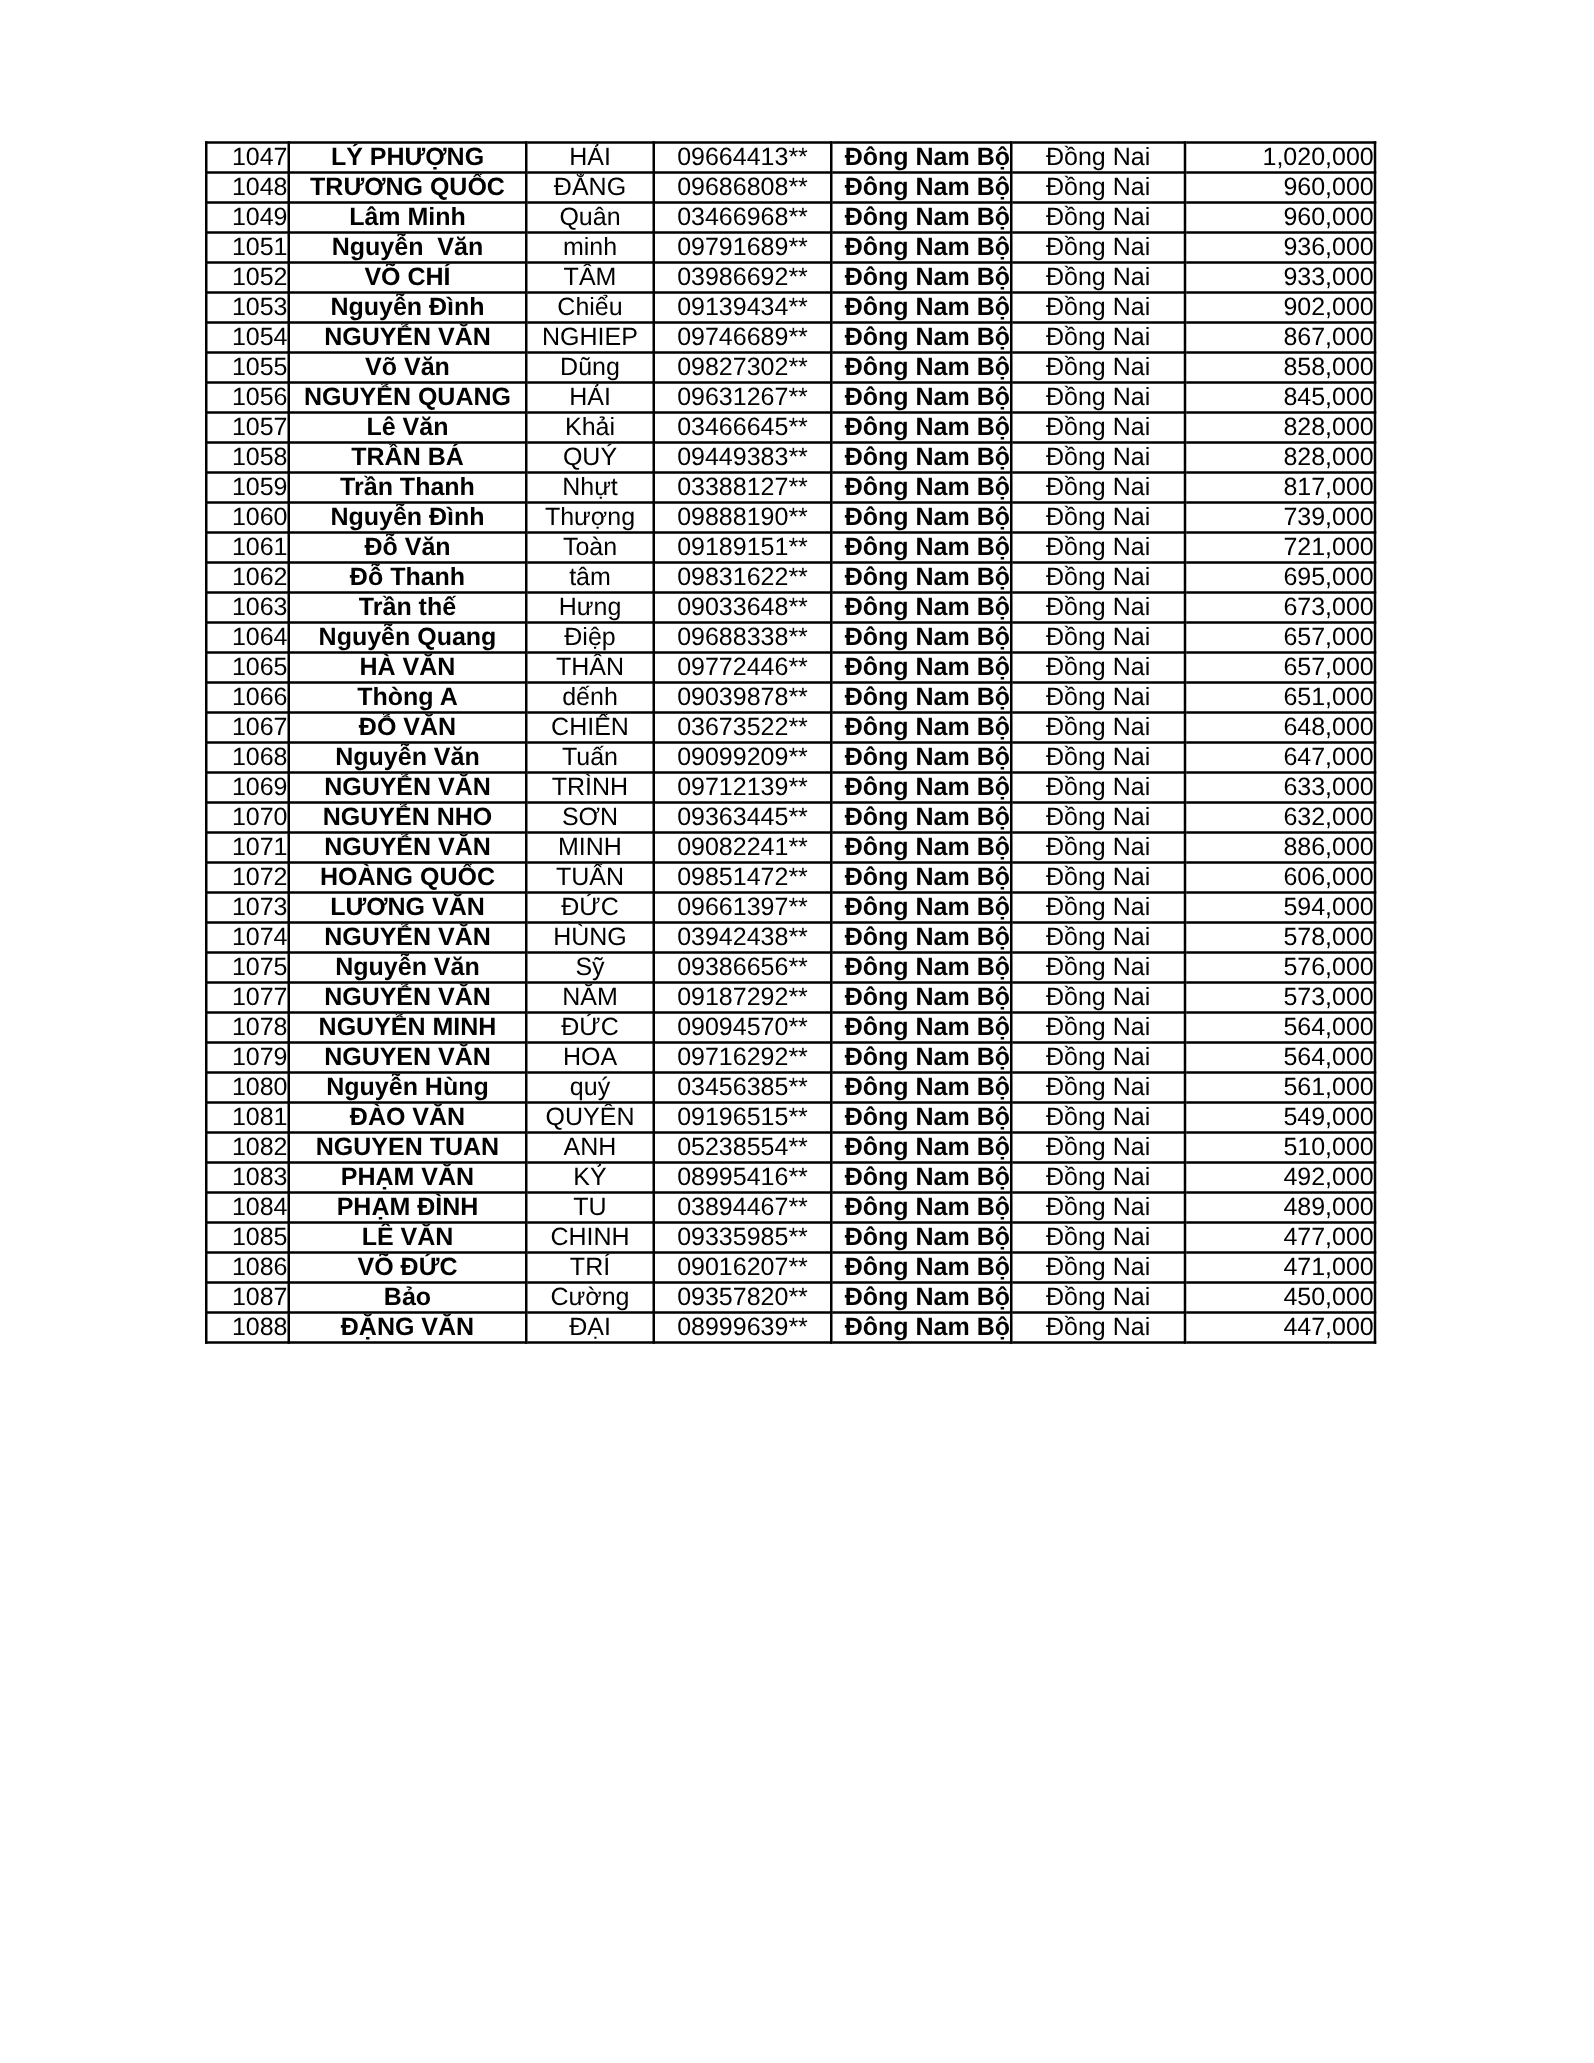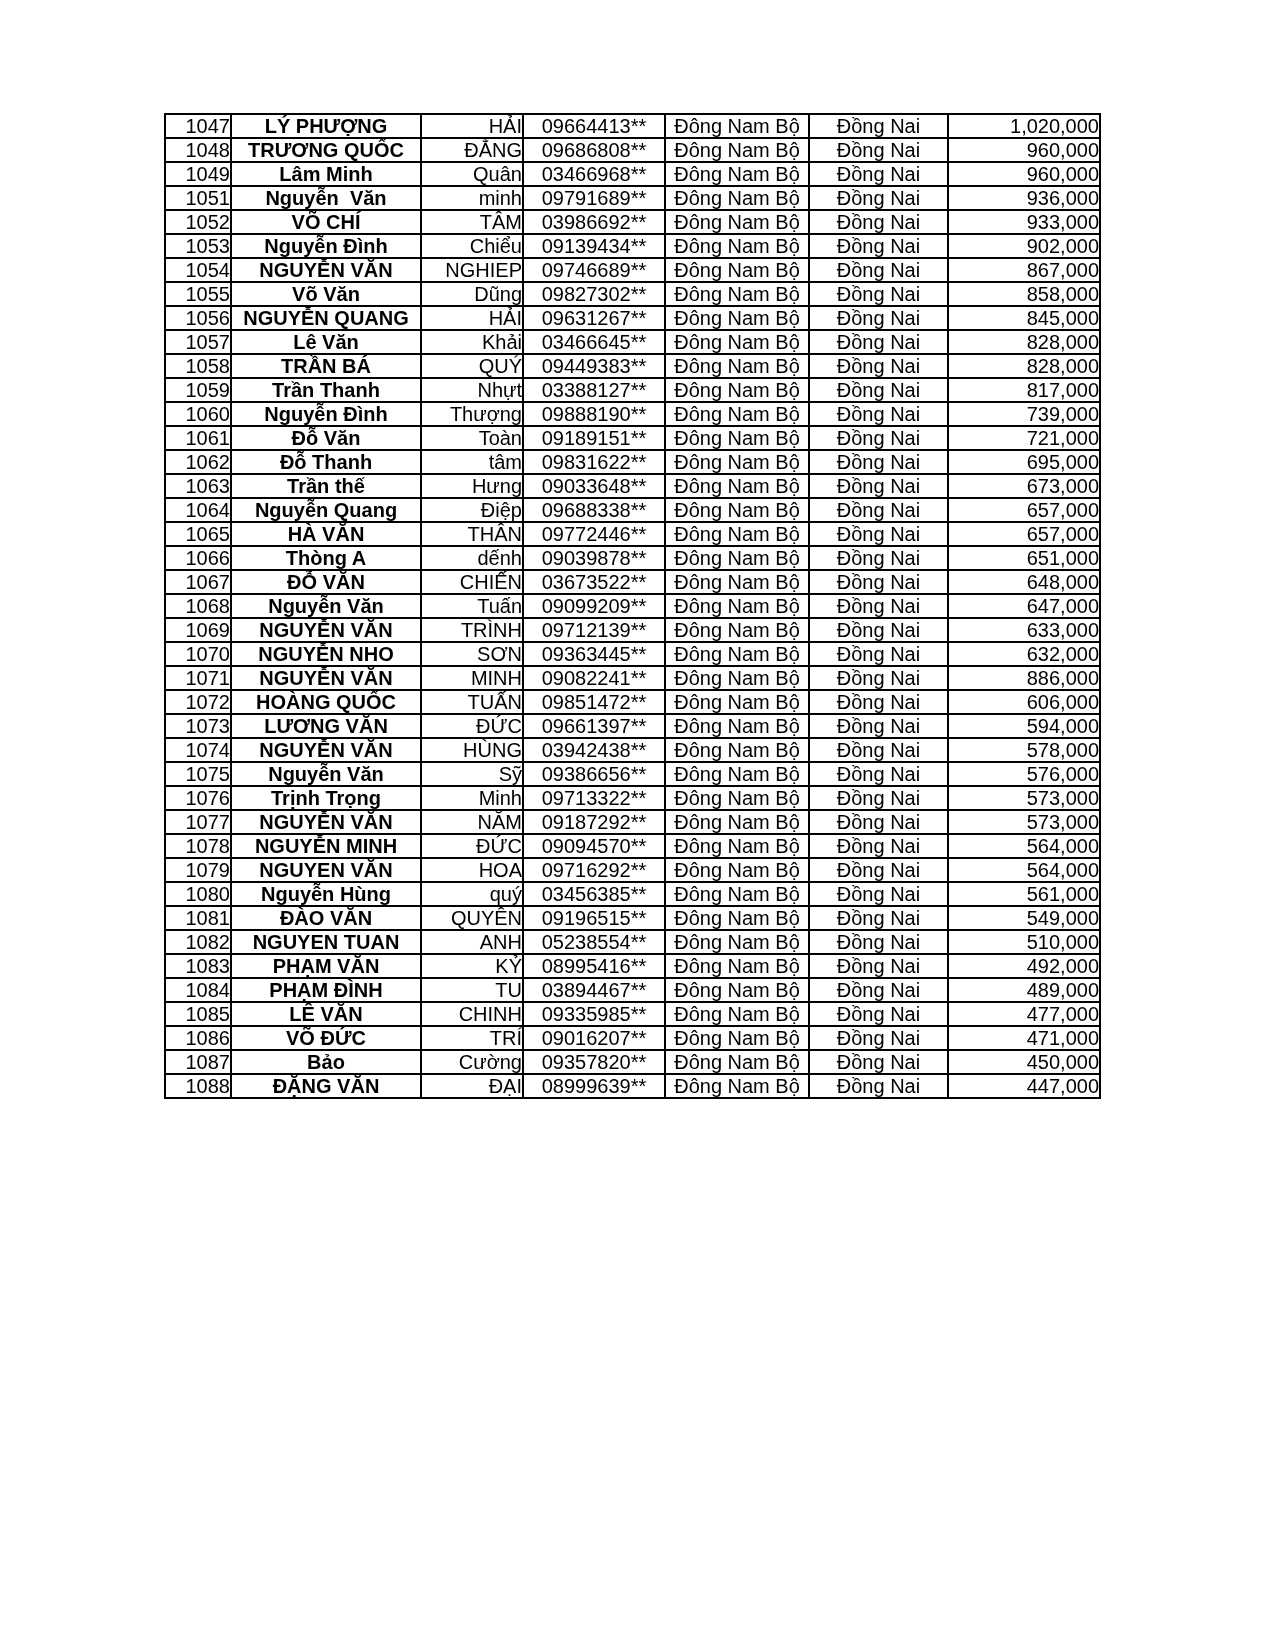--- a/index.html
+++ b/index.html
@@ -31,23 +31,23 @@
     border: 2px solid #000000;
     font-size: 20px;
     line-height: 1;
     vertical-align: middle;
     white-space: pre;
     overflow: hidden;
     padding: 0;
   }
   td.c-id      { text-align: right;  padding-right: 5px; }
   td.c-first   { text-align: center; font-weight: bold; }
-  td.c-last    { text-align: right; }
+  td.c-last    { text-align: center; }
   td.c-phone   { text-align: center; }
-  td.c-region  { text-align: center;   padding-left: 5px; }
+  td.c-region  { text-align: right;   padding-left: 5px; font-weight: bold; }
   td.c-prov    { text-align: center; margin-left: 32px; }
   td.c-amount  { text-align: right;  padding-right: 9px; }
 </style>
 </head>
 <body>
 
 <div class="sheet">
   <table class="data-table">
     <colgroup>
       <col style="width:66px">
@@ -305,29 +305,20 @@
         <tr>
     <td class="c-id">1075</td>
     <td class="c-first">Nguyễn Văn</td>
     <td class="c-last">Sỹ</td>
     <td class="c-phone">09386656**</td>
     <td class="c-region">Đông Nam Bộ</td>
     <td class="c-prov">Đồng Nai</td>
     <td class="c-amount">576,000</td>
   </tr>
         <tr>
-    <td class="c-id">1076</td>
-    <td class="c-first">Trịnh Trọng</td>
-    <td class="c-last">Minh</td>
-    <td class="c-phone">09713322**</td>
-    <td class="c-region">Đông Nam Bộ</td>
-    <td class="c-prov">Đồng Nai</td>
-    <td class="c-amount">573,000</td>
-  </tr>
-        <tr>
     <td class="c-id">1077</td>
     <td class="c-first">NGUYỄN VĂN</td>
     <td class="c-last">NĂM</td>
     <td class="c-phone">09187292**</td>
     <td class="c-region">Đông Nam Bộ</td>
     <td class="c-prov">Đồng Nai</td>
     <td class="c-amount">573,000</td>
   </tr>
         <tr>
     <td class="c-id">1078</td>

